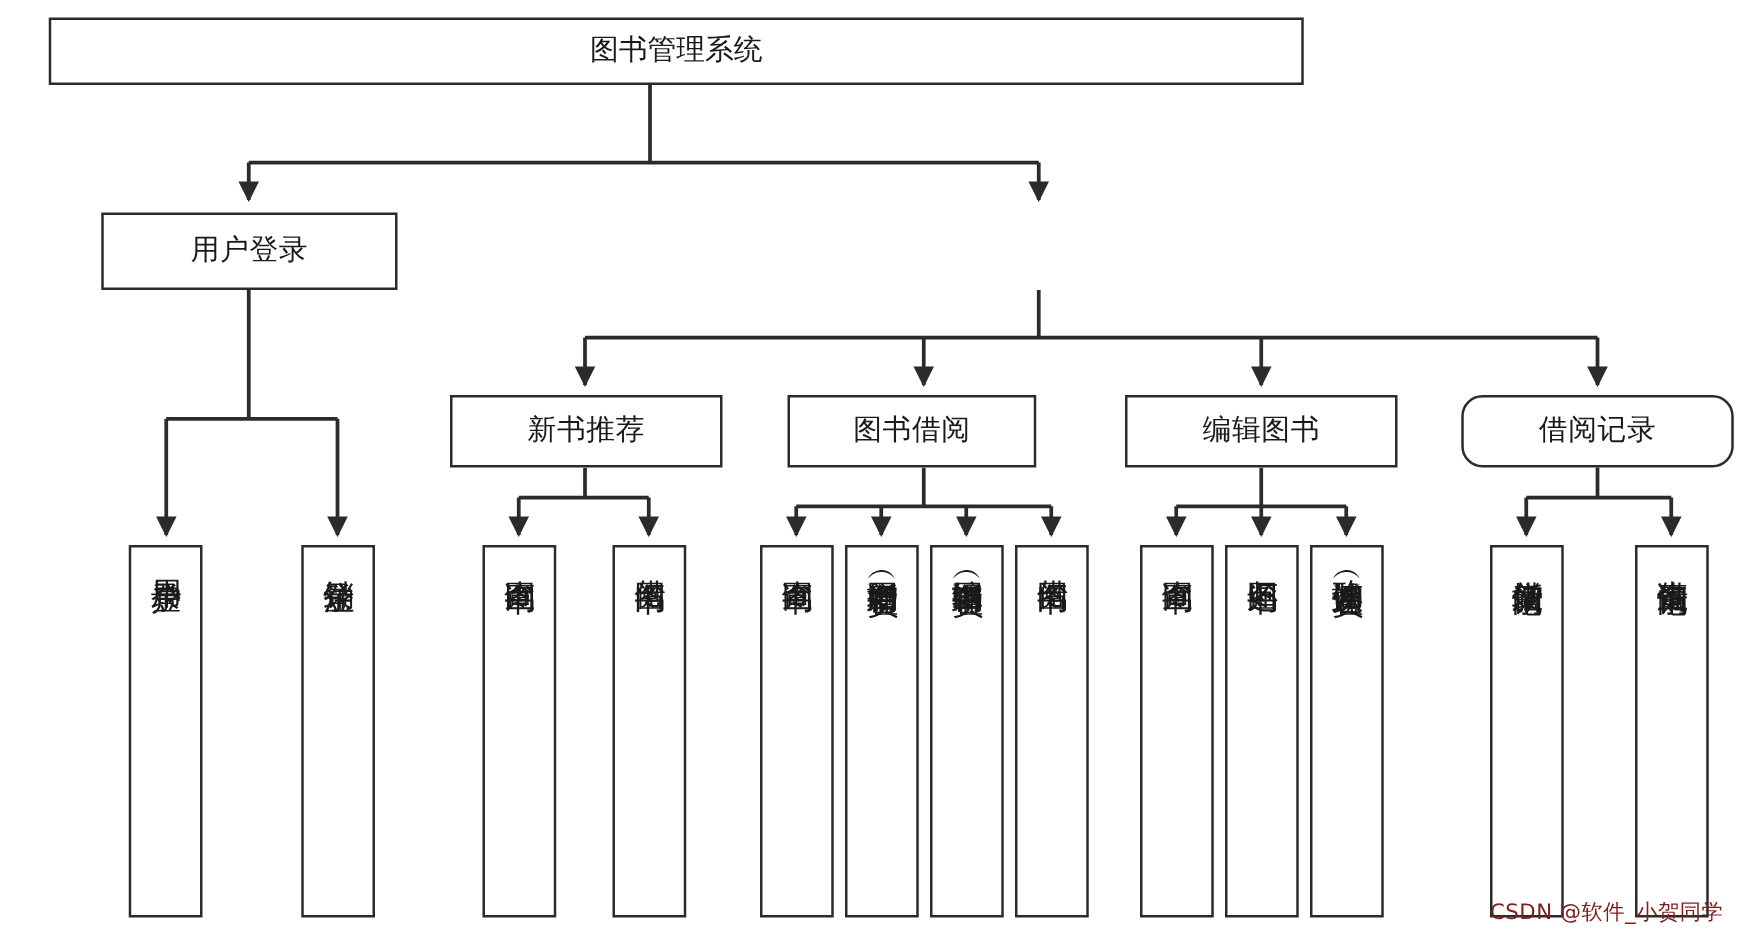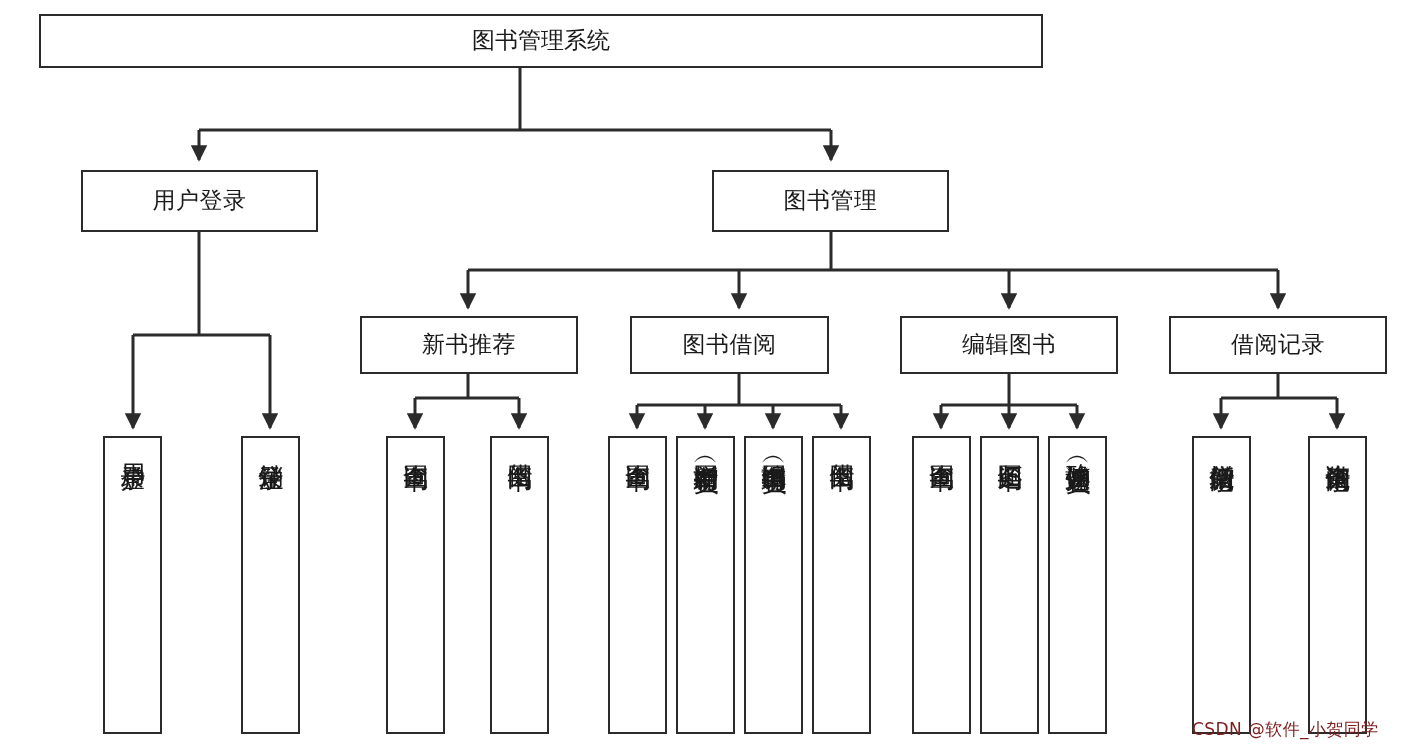--- a/index.html
+++ b/index.html
@@ -123,34 +123,31 @@
     </g>
   </svg>
 
   <div class="node root" style="left:18px; top:14px; width:1004px; height:54px;margin-left:21px;">
     <span class="lbl">图书管理系统</span>
   </div>
 
   <div class="node horiz" style="left:81px; top:170px; width:237px; height:62px;">
     <span class="lbl">用户登录</span>
   </div>
-  <div class="node horiz" style="left:712px; top:170px; width:237px; height:62px;">
-    <span class="lbl">图书管理</span>
-  </div>
 
   <div class="node horiz" style="left:360px; top:316px; width:218px; height:58px;">
     <span class="lbl">新书推荐</span>
   </div>
   <div class="node horiz" style="left:630px; top:316px; width:199px; height:58px;">
     <span class="lbl">图书借阅</span>
   </div>
   <div class="node horiz" style="left:900px; top:316px; width:218px; height:58px;">
     <span class="lbl">编辑图书</span>
   </div>
-  <div class="node horiz" style="left:1169px; top:316px; width:218px; height:58px;">
+  <div class="node horiz" style="left:1169px; top:316px; width:218px; height:58px;border-radius:17px;">
     <span class="lbl">借阅记录</span>
   </div>
 
   <div class="node leaf" style="left:103px; top:436px; width:59px; height:298px;">
     <span class="lbl">用户登录</span>
   </div>
   <div class="node leaf" style="left:241px; top:436px; width:59px; height:298px;">
     <span class="lbl">注销登录</span>
   </div>
 

